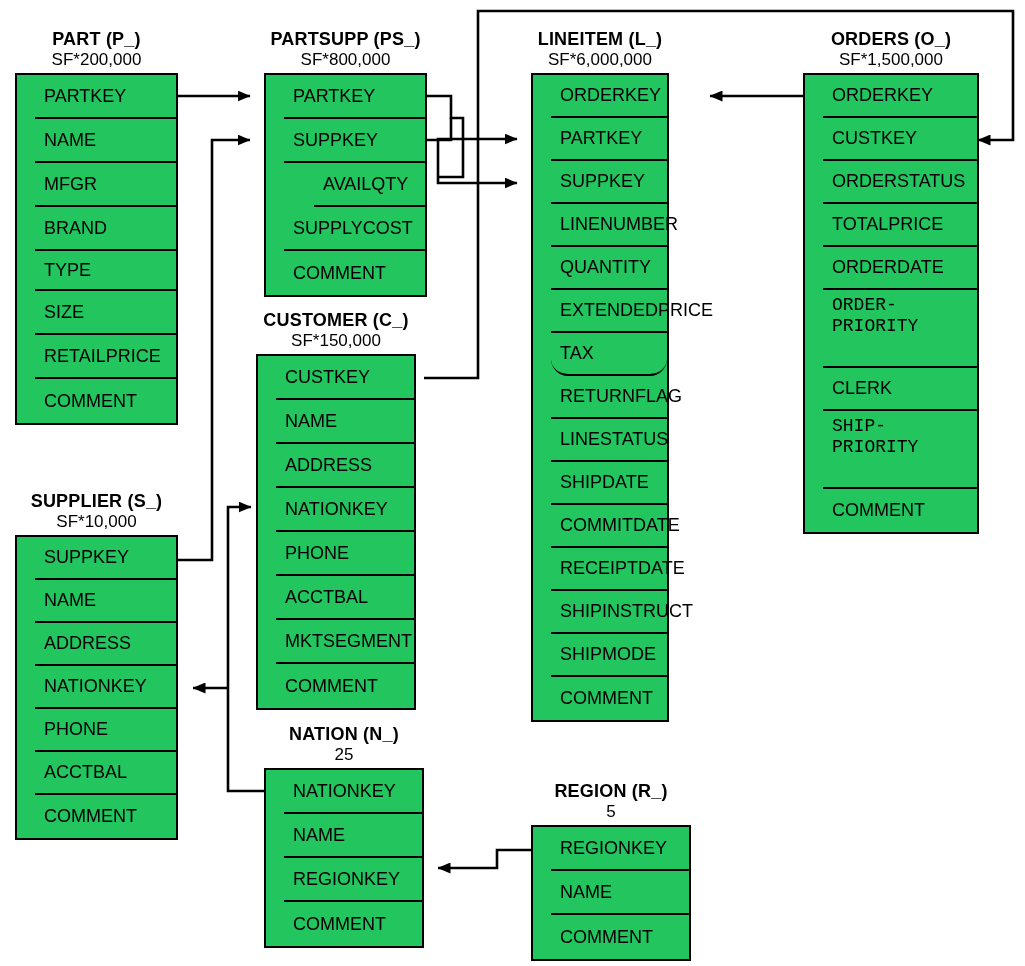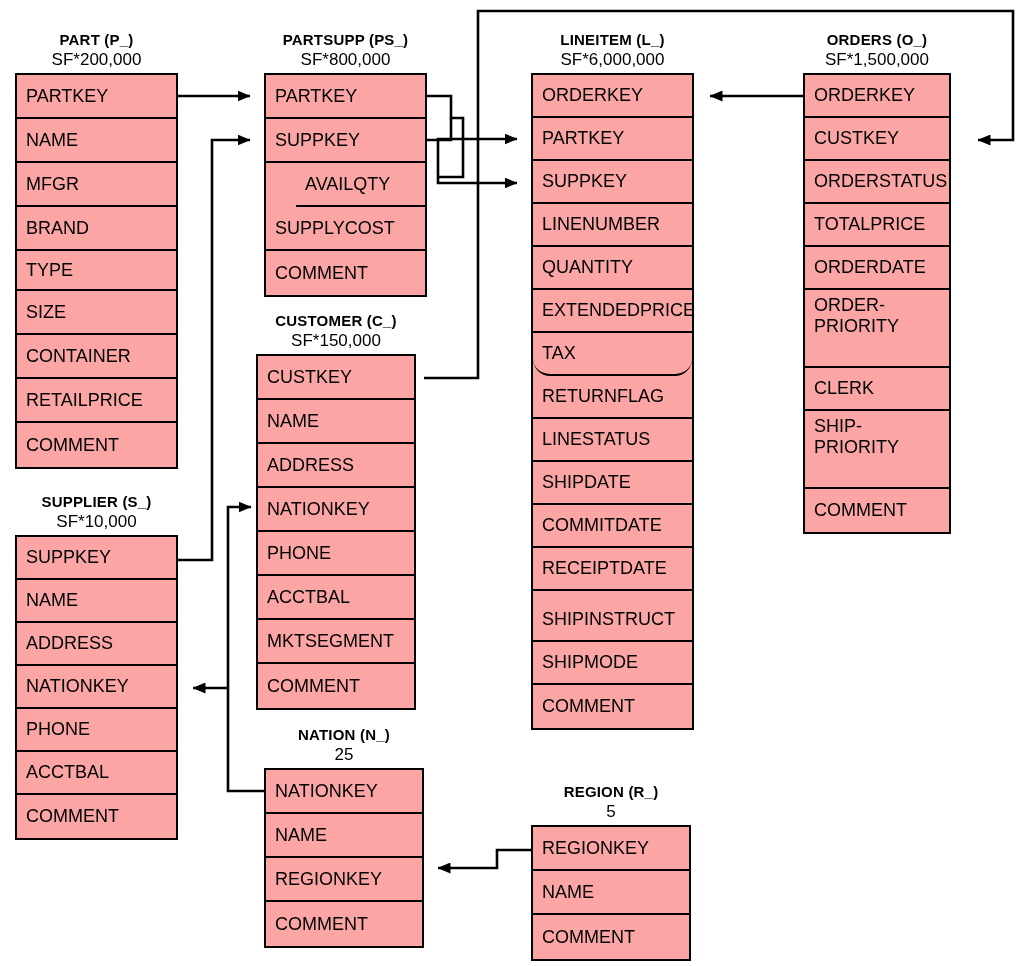--- a/index.html
+++ b/index.html
@@ -1,40 +1,41 @@
 <!DOCTYPE html>
 <html><head>
 <meta charset="utf-8">
 <style>
   html,body{margin:0;padding:0;background:#ffffff;}
   body{font-family:"Liberation Sans",sans-serif;}
   #stage{position:relative;width:1025px;height:966px;background:#fff;overflow:hidden;}
   svg#wires{position:absolute;left:0;top:0;width:1025px;height:966px;pointer-events:none;}
   .tbl{position:absolute;}
   .tbl-title{
-    text-align:center;font-weight:bold;font-size:15px;color:#000;
+    text-align:center;font-weight:bold;font-size:18px;color:#000;
     line-height:19px;letter-spacing:.2px;white-space:nowrap;
   }
   .tbl-card{
     text-align:center;font-size:17px;color:#000;line-height:20px;white-space:nowrap;
     margin-top:1px;
   }
   .tbl-box{
-    border:2px solid #000;border-top-width:2px;box-sizing:border-box;background:#fca5a5;
+    border:2px solid #000;border-top-width:2px;box-sizing:border-box;background:#22c55e;
     margin-top:3px;
+    padding-left:18px;
   }
   .col{
     box-sizing:border-box;border-bottom:2px solid #000;
     display:flex;align-items:center;
     padding:0 0 0 9px;
     font-size:18px;color:#000;white-space:nowrap;
   }
   .col:last-child{border-bottom:none;}
   .col.two-line{
-    display:block;padding-top:5px;line-height:21px;
+    display:block;padding-top:5px;line-height:21px;font-family:Liberation Mono, monospace;
   }
   .col .ln{display:block;}
 </style>
 </head>
 <body>
 
 <div id="stage">
 
   <div class="tbl" style="left: 15px; top: 30px; width: 163px;">
       <div class="tbl-title">PART (P_)</div>
@@ -52,23 +53,20 @@
         <div class="col" style="height: 44px;">
           <span>BRAND</span>
         </div>
         <div class="col" style="height: 40px;">
           <span>TYPE</span>
         </div>
         <div class="col" style="height: 44px;">
           <span>SIZE</span>
         </div>
         <div class="col" style="height: 44px;">
-          <span>CONTAINER</span>
-        </div>
-        <div class="col" style="height: 44px;">
           <span>RETAILPRICE</span>
         </div>
         <div class="col" style="height: 44px;">
           <span>COMMENT</span>
         </div>
       </div>
     </div>
     <div class="tbl" style="left: 264px; top: 30px; width: 163px;">
       <div class="tbl-title">PARTSUPP (PS_)</div>
       <div class="tbl-card">SF*800,000</div>
@@ -83,21 +81,21 @@
           <span>AVAILQTY</span>
         </div>
         <div class="col" style="height: 44px;">
           <span>SUPPLYCOST</span>
         </div>
         <div class="col" style="height: 44px;">
           <span>COMMENT</span>
         </div>
       </div>
     </div>
-    <div class="tbl" style="left: 531px; top: 30px; width: 163px;">
+    <div class="tbl" style="left: 531px; top: 30px; width: 138px;">
       <div class="tbl-title">LINEITEM (L_)</div>
       <div class="tbl-card">SF*6,000,000</div>
       <div class="tbl-box">
         <div class="col" style="height: 43px;">
           <span>ORDERKEY</span>
         </div>
         <div class="col" style="height: 43px;">
           <span>PARTKEY</span>
         </div>
         <div class="col" style="height: 43px;">
@@ -123,32 +121,32 @@
         </div>
         <div class="col" style="height: 43px;">
           <span>SHIPDATE</span>
         </div>
         <div class="col" style="height: 43px;">
           <span>COMMITDATE</span>
         </div>
         <div class="col" style="height: 43px; align-items: center;">
           <span>RECEIPTDATE</span>
         </div>
-        <div class="col" style="height: 43px; margin-top: 8px;">
+        <div class="col" style="height: 43px;">
           <span>SHIPINSTRUCT</span>
         </div>
         <div class="col" style="height: 43px;">
           <span>SHIPMODE</span>
         </div>
         <div class="col" style="height: 43px;">
           <span>COMMENT</span>
         </div>
       </div>
     </div>
-    <div class="tbl" style="left: 803px; top: 30px; width: 148px;">
+    <div class="tbl" style="left: 803px; top: 30px; width: 176px;">
       <div class="tbl-title">ORDERS (O_)</div>
       <div class="tbl-card">SF*1,500,000</div>
       <div class="tbl-box">
         <div class="col" style="height: 43px;">
           <span>ORDERKEY</span>
         </div>
         <div class="col" style="height: 43px;">
           <span>CUSTKEY</span>
         </div>
         <div class="col" style="height: 43px;">

